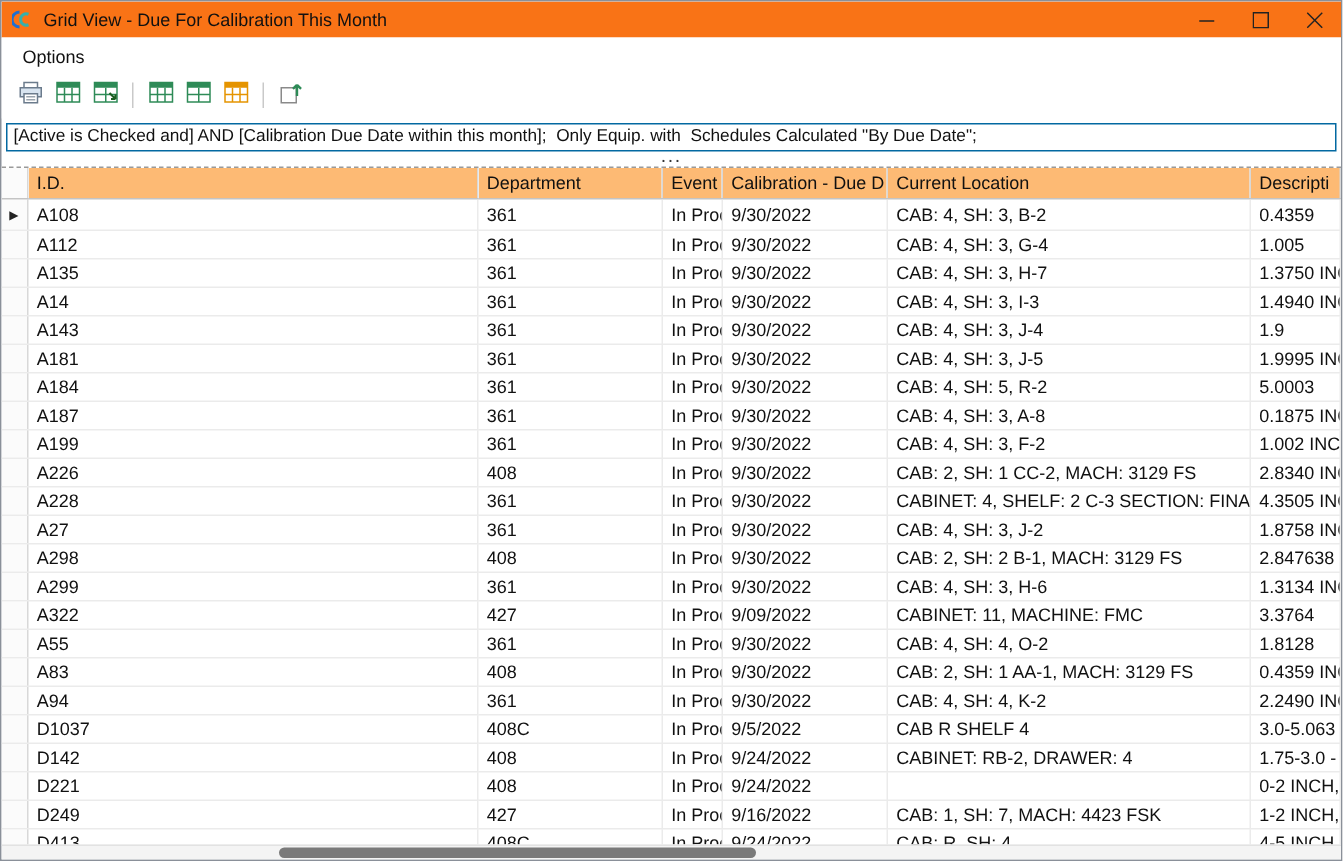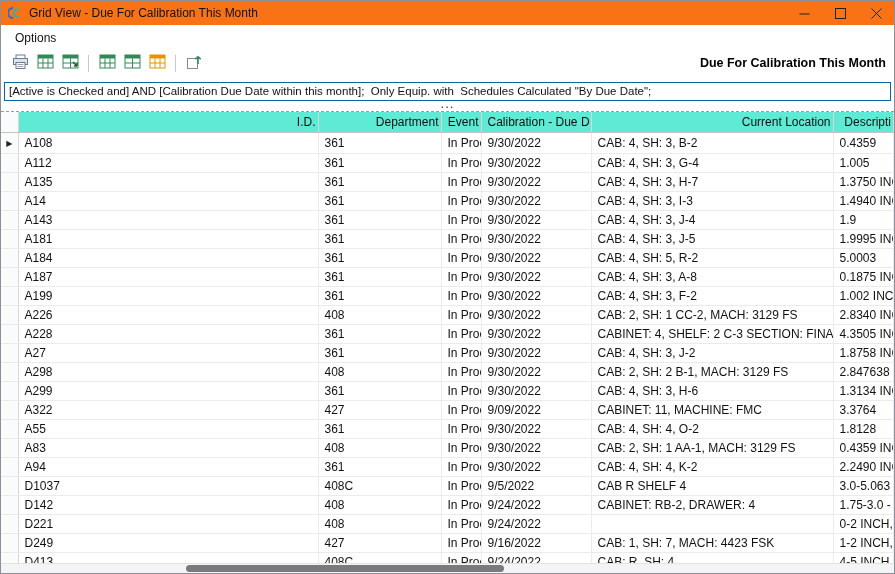--- a/index.html
+++ b/index.html
@@ -70,23 +70,23 @@
   .grid-wrap {
     flex:1 1 auto; overflow:hidden;
     border-top:1px dashed #9a9a9a;
     background:#fff;
   }
   table.grid {
     border-collapse:collapse; table-layout:fixed;
     width:100%; font-size:12px; color:#111;
   }
   table.grid th {
-    text-align:right; font-weight:normal;
+    text-align:left; font-weight:normal;
     height:20px; padding:0 2px 0 6px;
-    background:#5eead4;
+    background:#fdba74;
     border-right:1px solid #d8d8d8;
     border-bottom:1px solid #c4c4c4;
     overflow:hidden; white-space:nowrap;
   }
   table.grid td {
     height:18px; line-height:18px;
     padding:0 2px 0 6px;
     border-right:1px solid #ebebeb;
     border-bottom:1px solid #ebebeb;
     overflow:hidden; white-space:nowrap;
@@ -216,21 +216,20 @@
     </button>
     <span class="tool-sep"></span>
     <button class="tool-btn">
       <span>
         <svg width="17" height="16" viewBox="0 0 17 16">
           <rect x="1.5" y="4.5" width="10" height="10" fill="#fff" stroke="#8a8a8a"></rect>
           <path d="M12 10 V2.5 M12 2.5 L9.3 5.2 M12 2.5 L14.7 5.2" stroke="#2e8b57" stroke-width="1.6" fill="none"></path>
         </svg>
       </span>
     </button>
-    <span class="report-title">Due For Calibration This Month</span>
   </div>
 
   <div class="filterbar">[Active is Checked and] AND [Calibration Due Date within this month];  Only Equip. with  Schedules Calculated "By Due Date";</div>
 
   <div class="splitter">...</div>
 
   <div class="grid-wrap">
     <table class="grid">
       <colgroup>
         <col style="width:17px">

